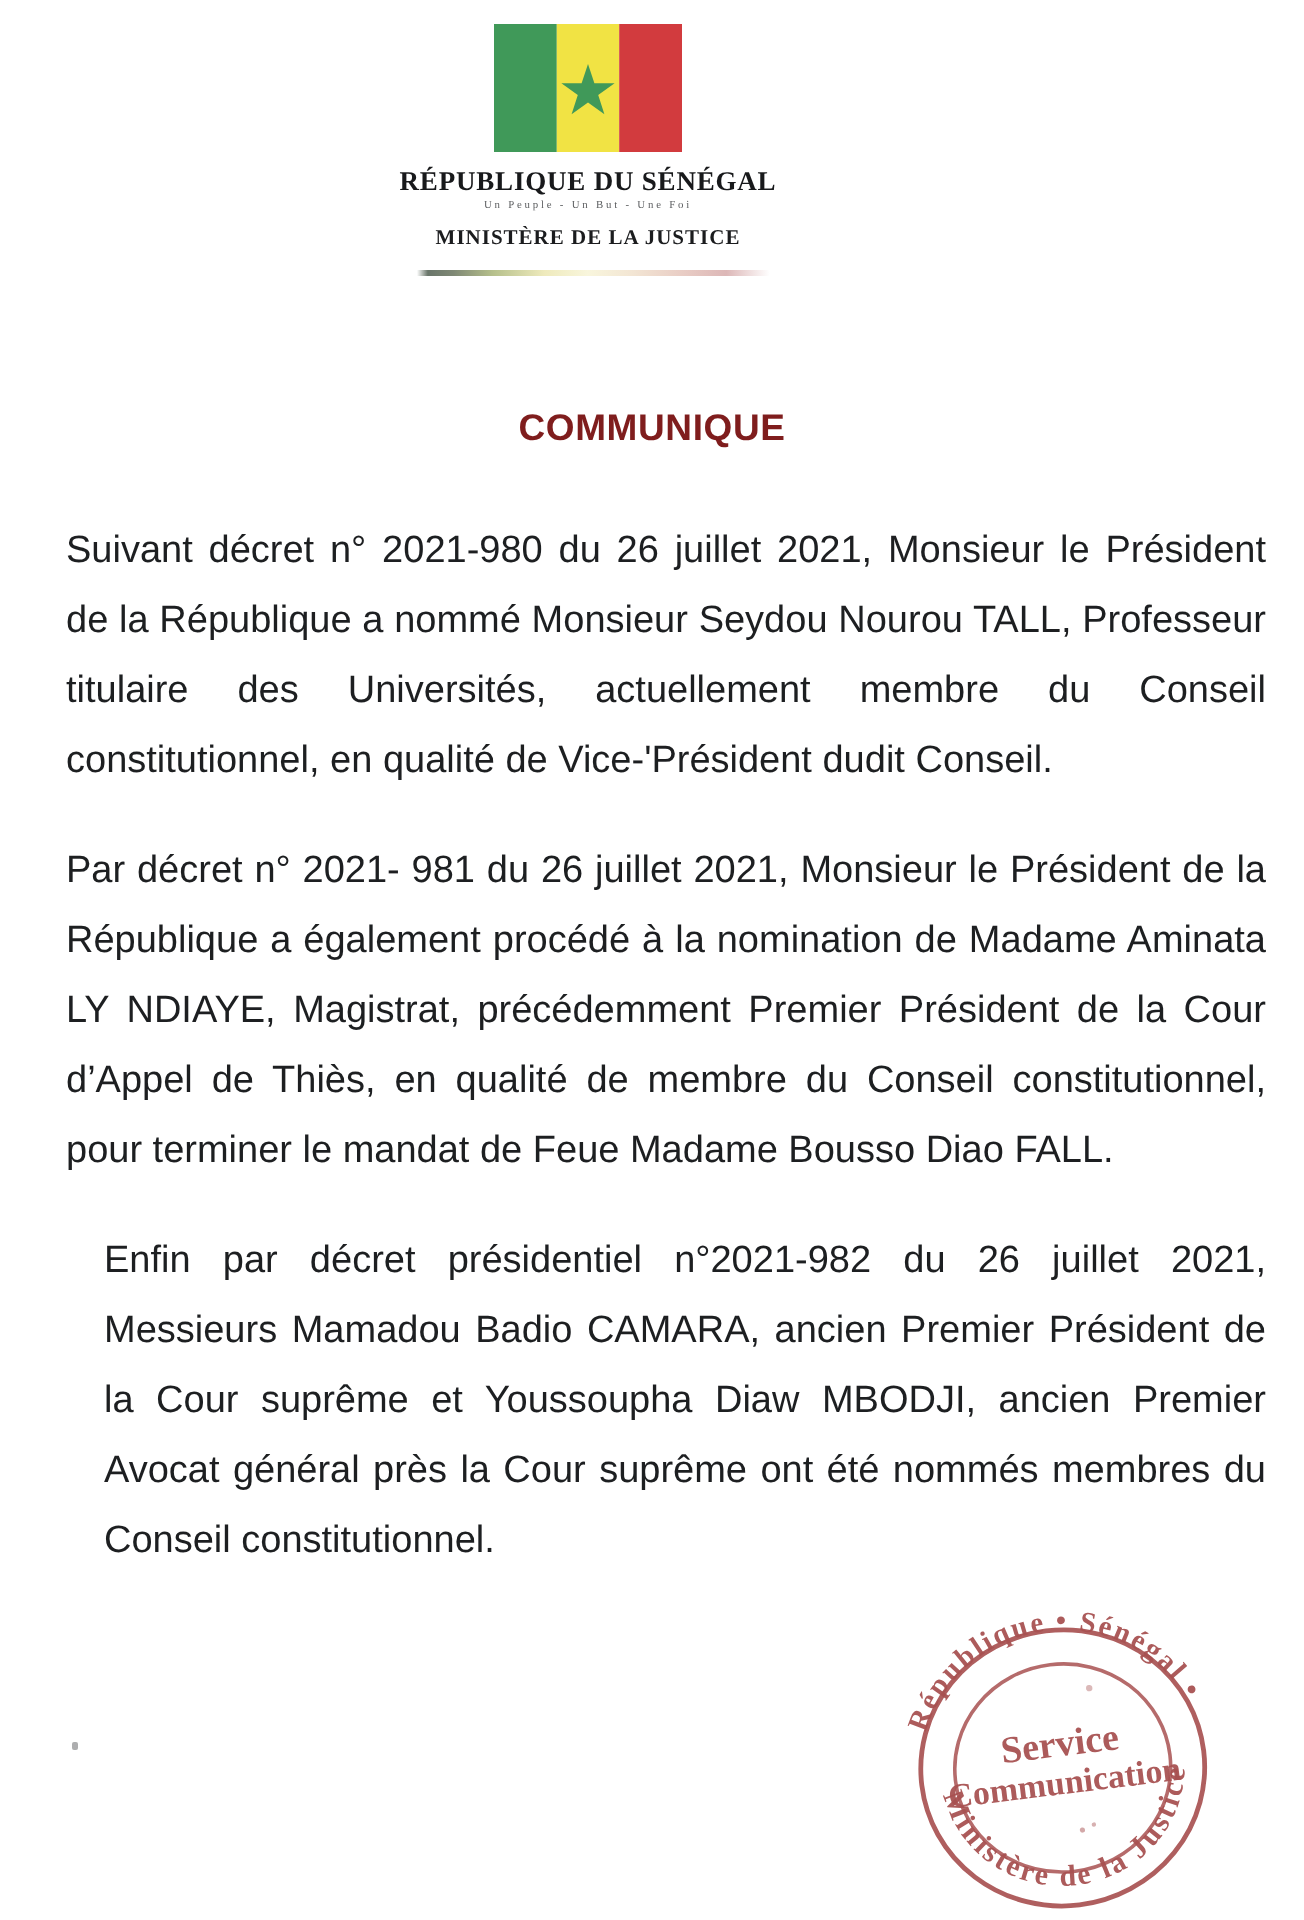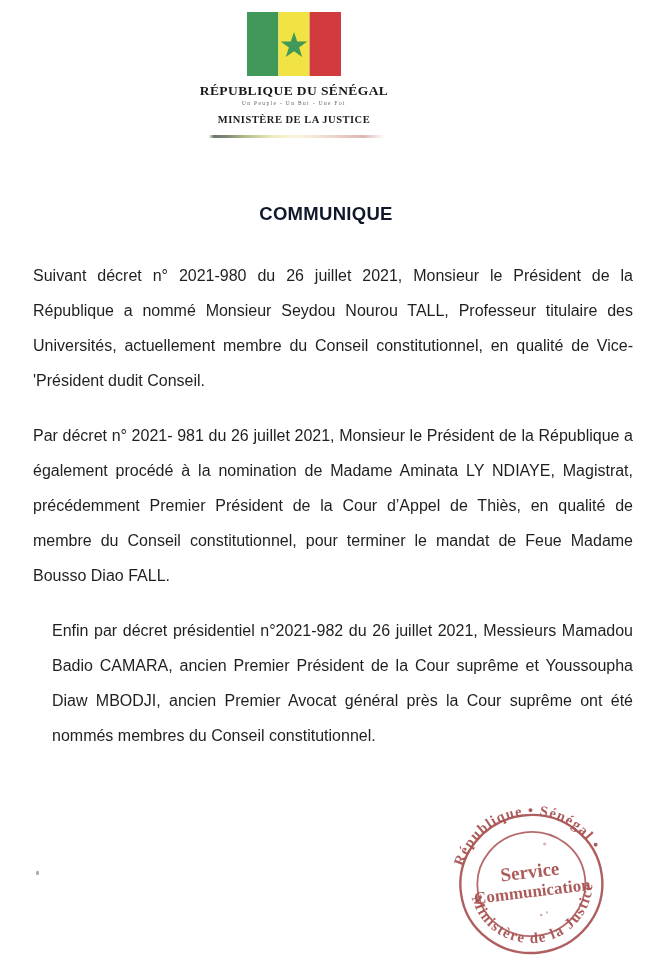--- a/index.html
+++ b/index.html
@@ -94,33 +94,33 @@
   .doc-title {
     position: absolute;
     top: 203px;
     left: 0;
     width: 652px;
     text-align: center;
     font-family: "Liberation Sans", sans-serif;
     font-weight: bold;
     font-size: 18.5px;
     letter-spacing: 0.3px;
-    color: #0f172a;
+    color: #7f1d1d;
   }
 
   
   .body-block {
     position: absolute;
     top: 258px;
     left: 33px;
     width: 600px;
   }
   .para {
     font-family: "Liberation Sans", sans-serif;
-    font-size: 16px;
+    font-size: 19px;
     line-height: 35px;
     color: #1d1f21;
     text-align: justify;
     text-justify: inter-word;
     margin: 0 0 20px 0;
     hyphens: none;
   }
   .para:last-child { margin-bottom: 0; margin-left: 19px; }
   .para.last-line-natural { text-align-last: left; }
 

